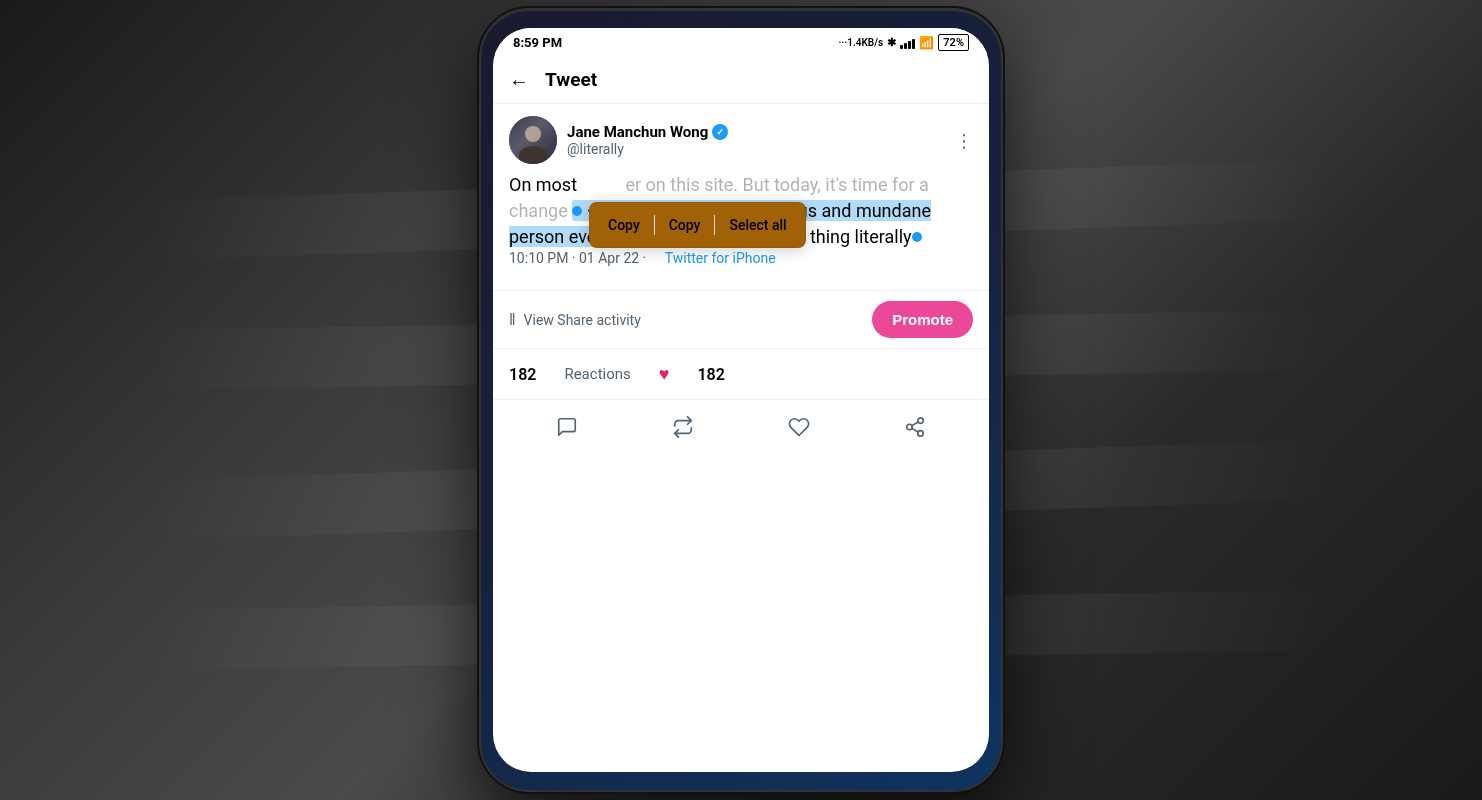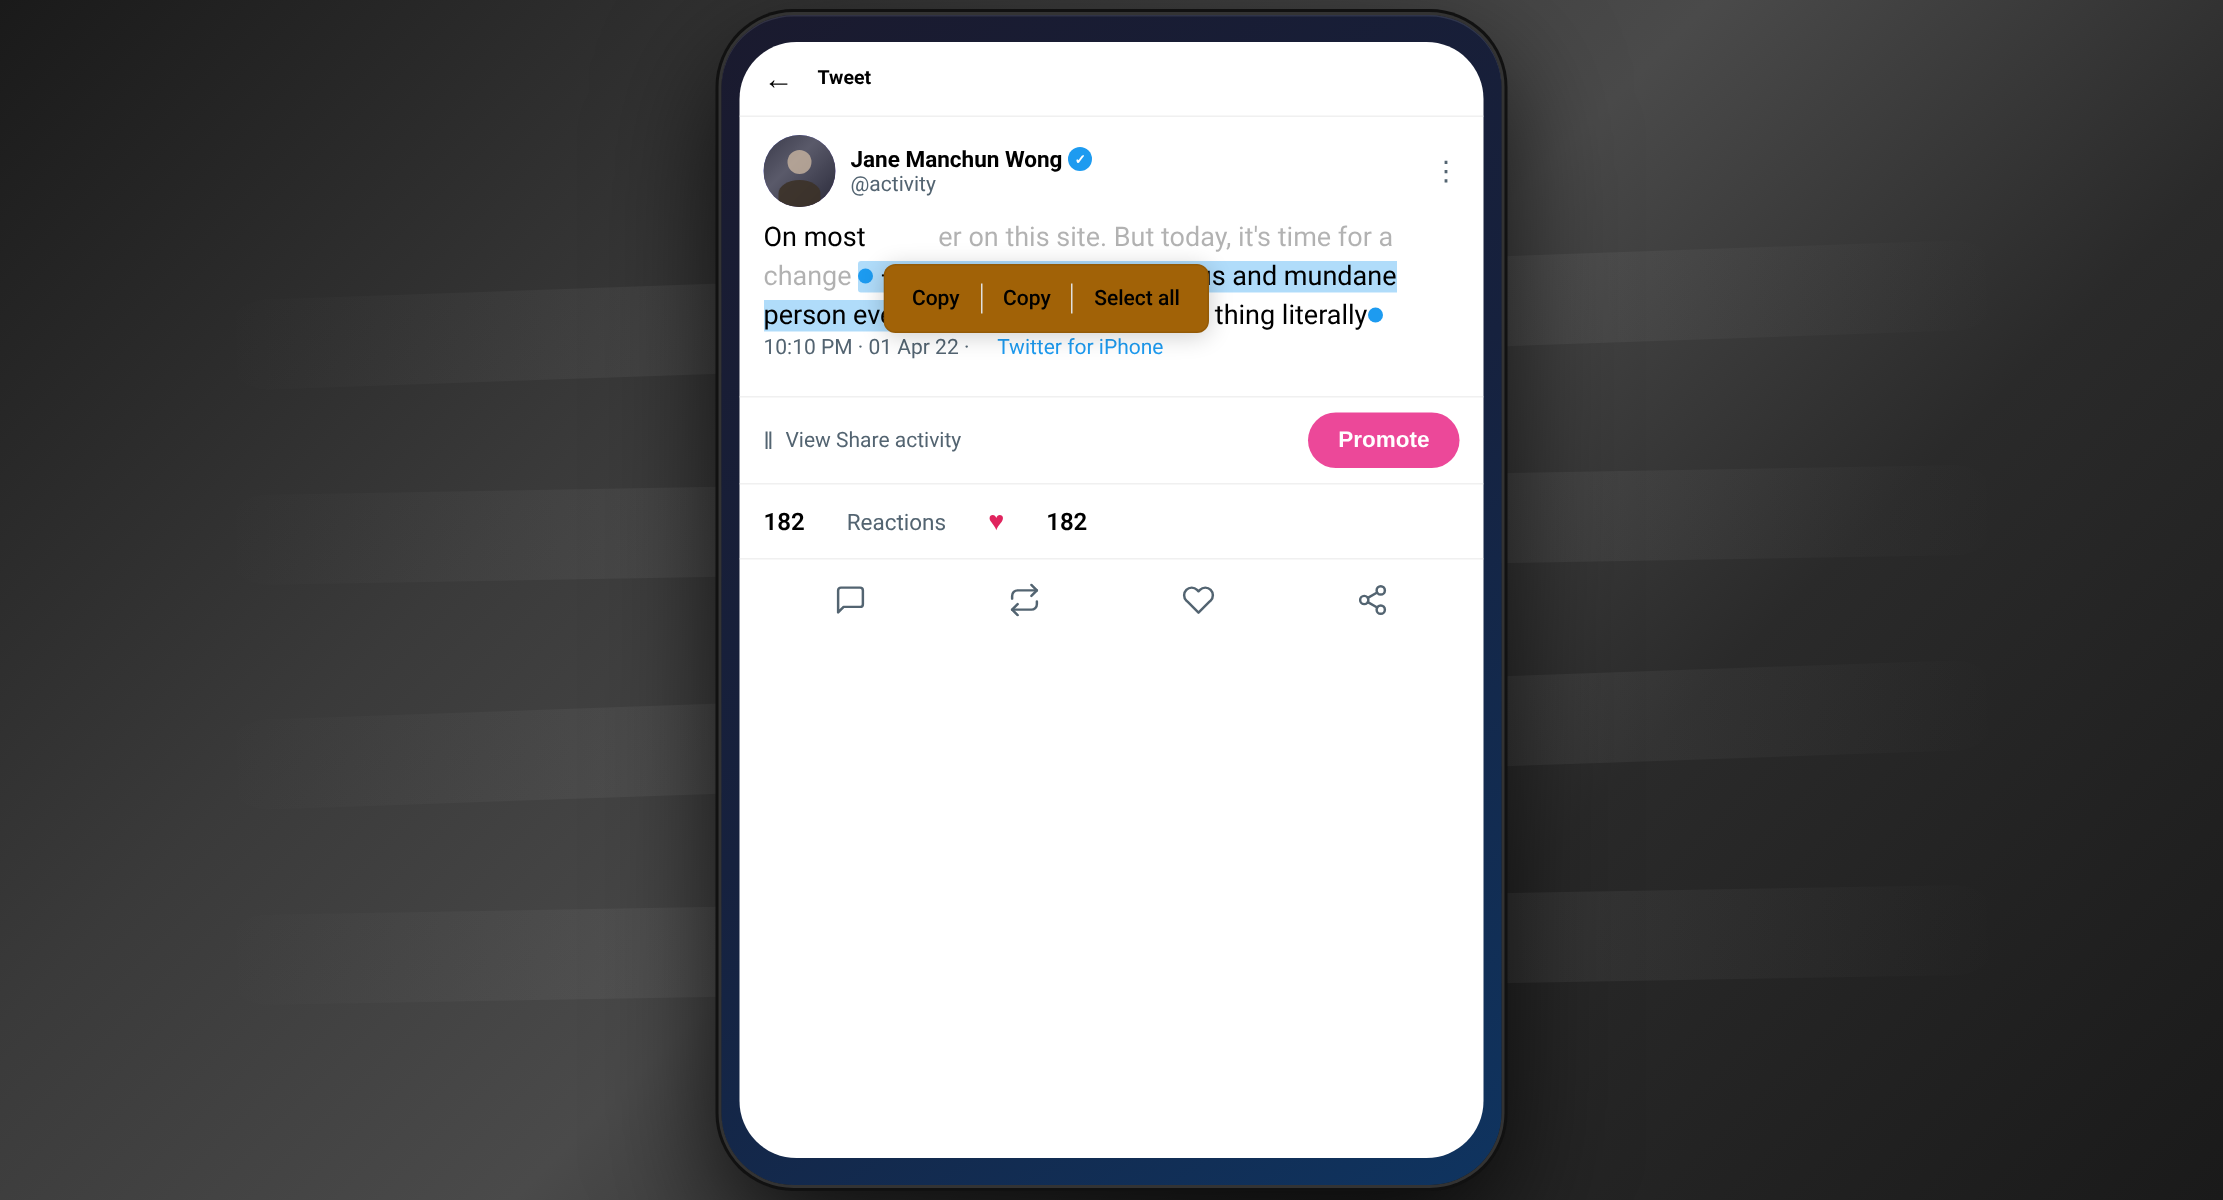--- a/index.html
+++ b/index.html
@@ -116,21 +116,21 @@
       border-bottom: 1px solid #f0f0f0;
     }
 
     .back-arrow {
       font-size: 20px;
       color: #000;
       cursor: pointer;
     }
 
     .tweet-title {
-      font-size: 13px;
+      font-size: 19px;
       font-weight: 700;
       color: #000;
     }
 
     
     .tweet-content {
       padding: 12px 16px;
     }
 
     
@@ -396,39 +396,56 @@
 <div class="bg-overlay"></div>
 <div class="bg-strip bg-strip-1"></div>
 <div class="bg-strip bg-strip-2"></div>
 <div class="bg-strip bg-strip-3"></div>
 <div class="bg-strip bg-strip-4"></div>
 
 <div class="phone-container">
   <div class="phone-shell"></div>
   <div class="phone-screen">
 
+    <div class="status-bar">
+      <span class="status-time">8:59 PM</span>
+      <div class="status-icons">
+        <span style="font-size:10px;">···1.4KB/s</span>
+        <span style="font-size:11px;">✱</span>
+        <div class="status-signal">
+          <div class="signal-bar" style="height:4px;"></div>
+          <div class="signal-bar" style="height:6px;"></div>
+          <div class="signal-bar" style="height:8px;"></div>
+          <div class="signal-bar" style="height:10px;"></div>
+        </div>
+        <span style="font-size:12px;">📶</span>
+        <span style="font-size:11px; border:1.5px solid #000; padding:1px 4px; border-radius:2px; position:relative;">
+          <span>72</span>%
+        </span>
+      </div>
+    </div>
 
     <div class="tweet-header-bar">
       <span class="back-arrow">←</span>
       <span class="tweet-title">Tweet</span>
     </div>
 
     <div class="tweet-content">
 
       <div class="user-row">
         <div class="user-info">
           <div class="avatar">
             <div class="avatar-img"></div>
           </div>
           <div class="user-name-block">
             <div class="user-name-row">
               <span class="user-name">Jane Manchun Wong</span>
               <div class="verified-badge">✓</div>
             </div>
-            <span class="user-handle">@activity</span>
+            <span class="user-handle">@literally</span>
           </div>
         </div>
         <span class="more-options">⋮</span>
       </div>
 
       <div class="tweet-text-container">
 
         <div class="selection-popup">
           <span class="popup-btn">Copy</span>
           <div class="popup-divider"></div>

